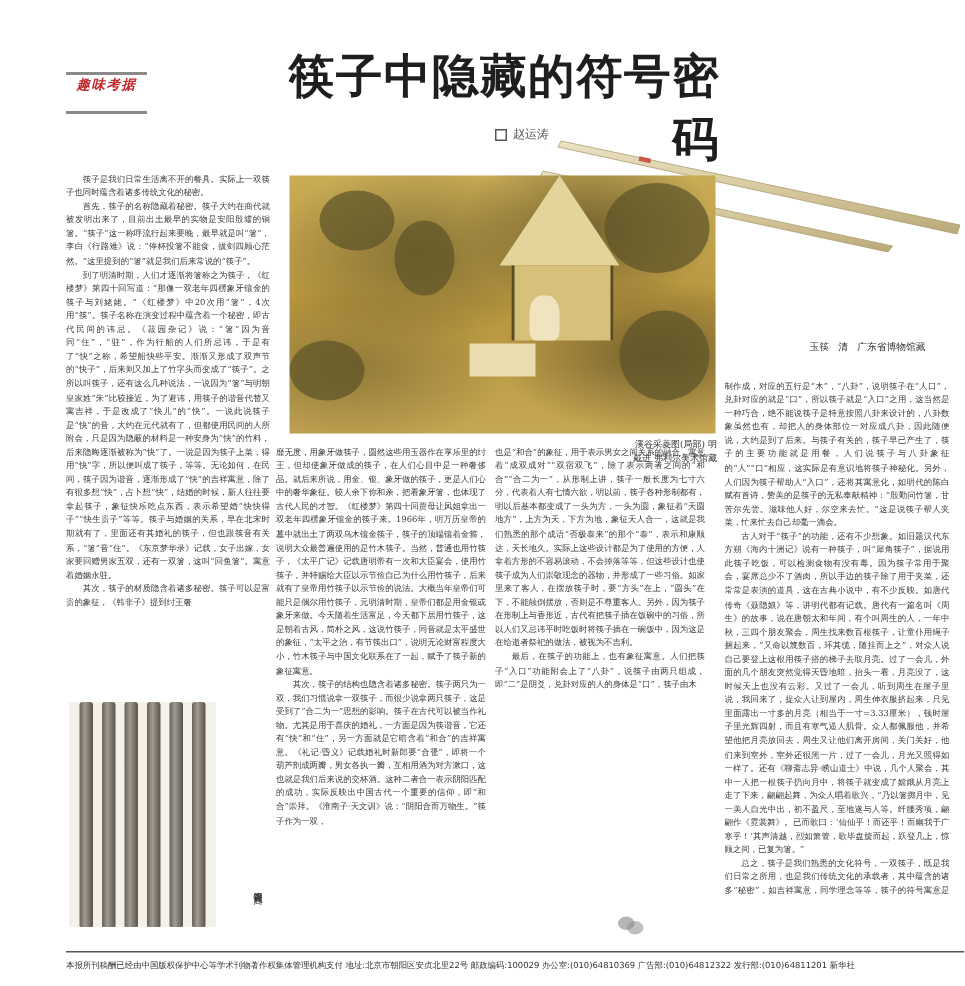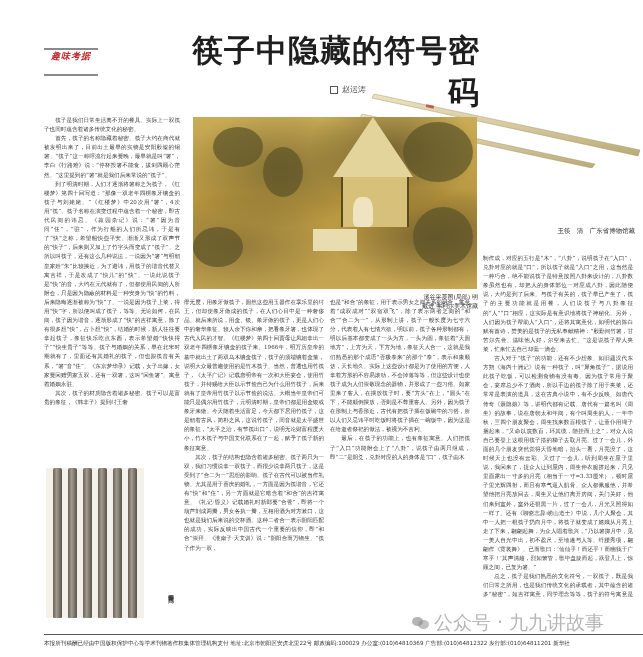--- a/index.html
+++ b/index.html
@@ -38,21 +38,21 @@
   }
   .painting .hut-body { position:absolute; left:148px; top:60px; width:64px; height:50px; background:#d6c07a; border-left:2px solid #5a4a20; border-right:2px solid #5a4a20; }
   .painting .figure { position:absolute; left:160px; top:80px; width:20px; height:30px; background:#efe4bf; border-radius:40% 40% 20% 20%; }
   .painting .table { position:absolute; left:120px; top:112px; width:44px; height:22px; background:#e9dcae; }
   .painting .tree { position:absolute; background:#5b5228; border-radius:50%; opacity:0.7; }
 
   .caption-main {
     left:400px; top:292px; width:78px; text-align:right; font-size:6px; line-height:9px; color:#333;
   }
   .caption-chop {
-    left:455px; top:227px; width:180px; text-align:right; font-size:6.5px; color:#333;
+    left:437px; top:227px; width:180px; text-align:right; font-size:6.5px; color:#333;
   }
   .col { font-size:5.6px; line-height:9.1px; color:#3a3a3a; text-align:justify; overflow:hidden; }
   .col p { margin:0; text-indent:2em; }
   .col1 { left:44px; top:116px; width:136px; height:346px; }
   .col2a { left:184px; top:298px; width:140px; height:302px; }
   .col2b { left:330px; top:298px; width:140px; height:302px; }
   .col3 { left:483px; top:254px; width:150px; height:346px; }
 
   .chopstick-img {
     left:46px; top:468px; width:98px; height:150px; background:#f4f1ea;
@@ -153,17 +153,16 @@
     <div class="stick"></div>
     <div class="stick"></div>
 </div>
 <div class="abs chopstick-caption">
   <span>青铜箸</span>
   <span>商代</span>
 </div>
 
 <div class="abs watermark">
   <span class="wm-icon"></span>
-  <span>公众号 · 九九讲故事</span>
 </div>
 
 <div class="abs rule"></div>
 <div class="abs footer">本报所刊稿酬已经由中国版权保护中心等学术刊物著作权集体管理机构支付  地址:北京市朝阳区安贞北里22号  邮政编码:100029  办公室:(010)64810369  广告部:(010)64812322  发行部:(010)64811201  新华社</div>
 
 </body></html>

